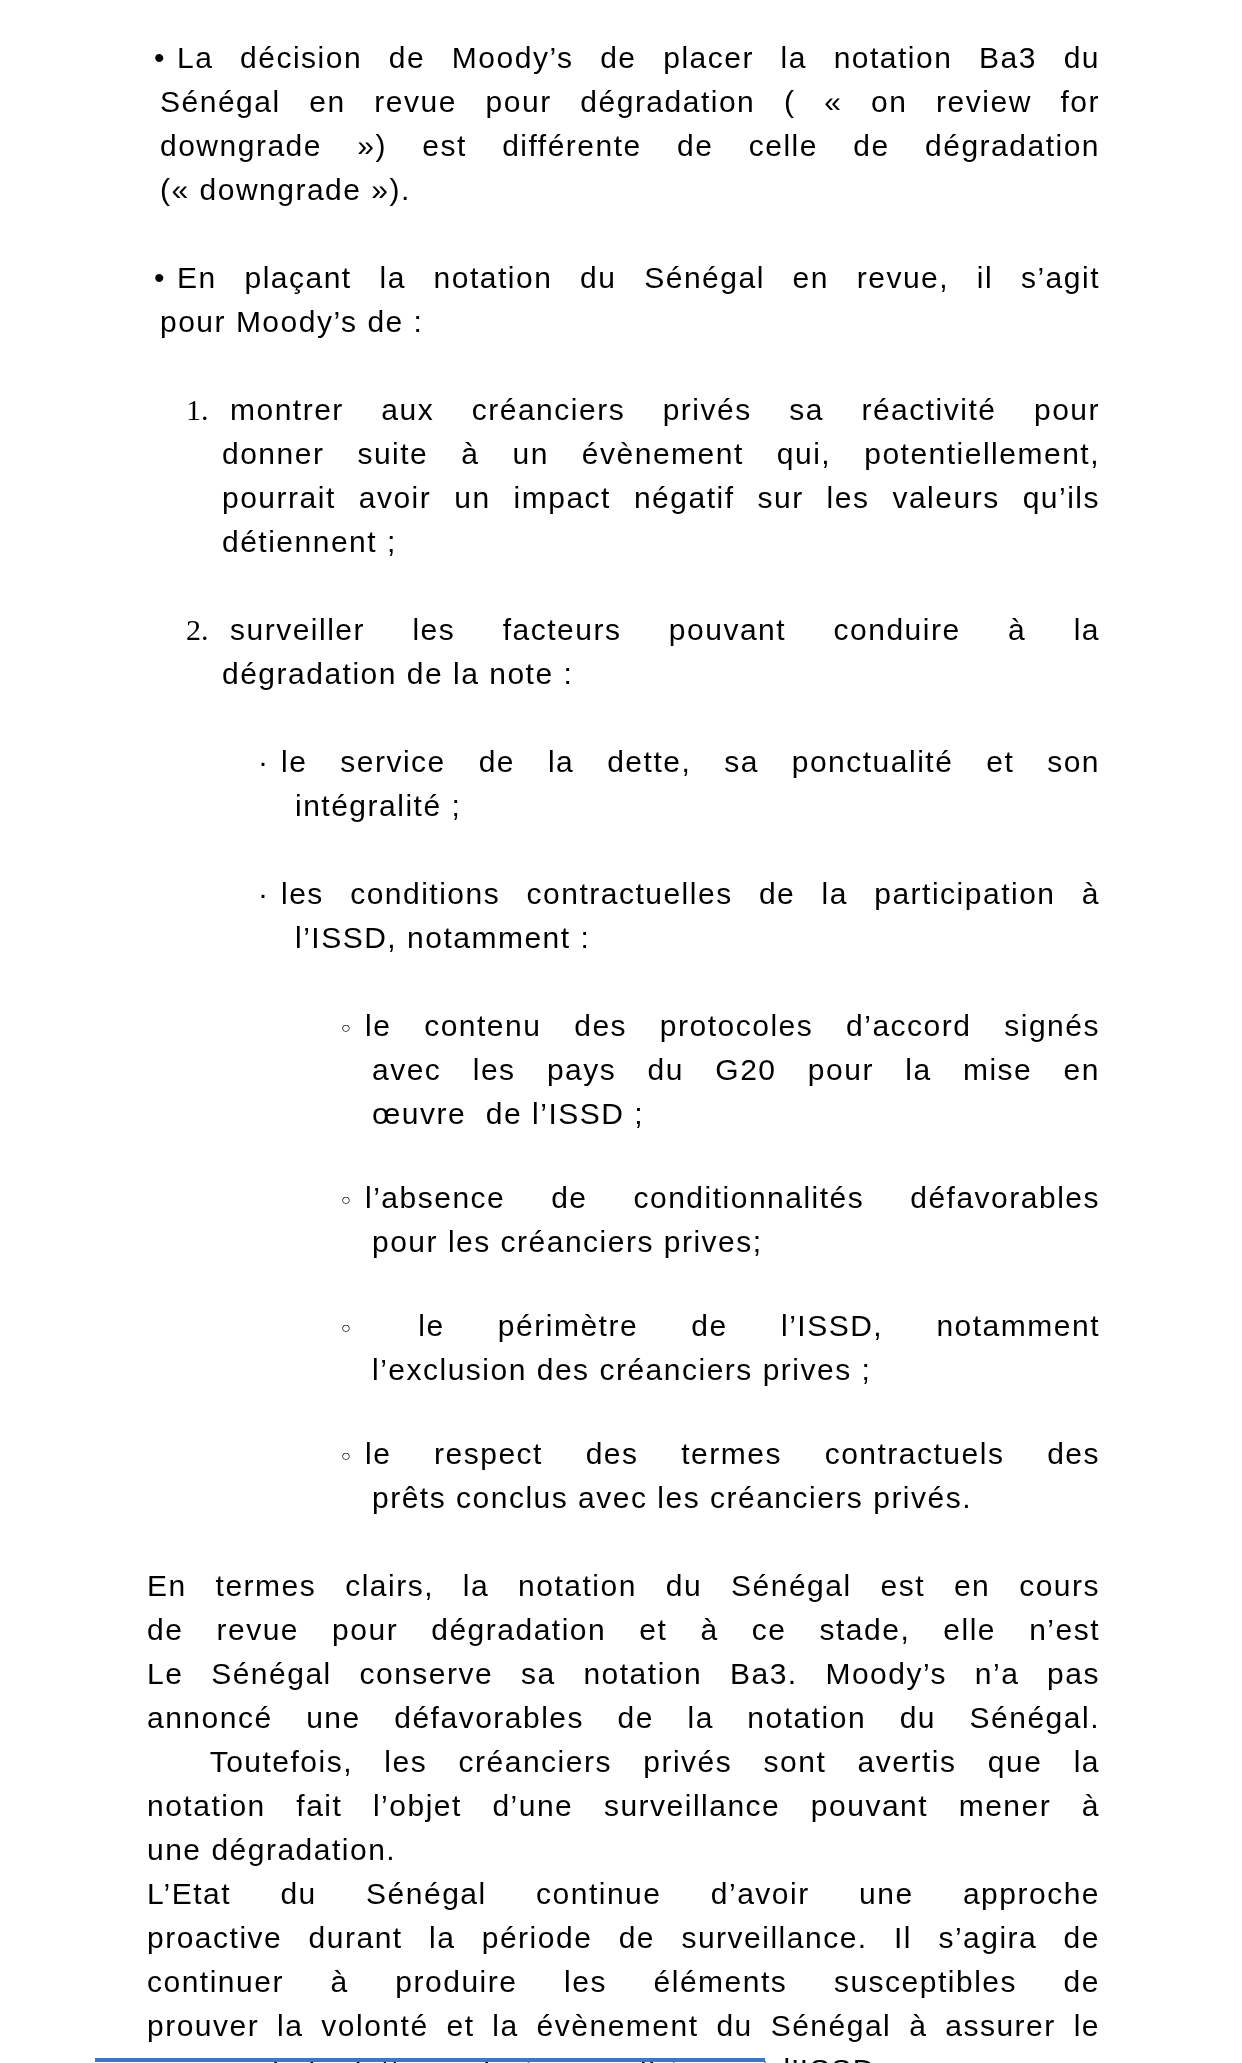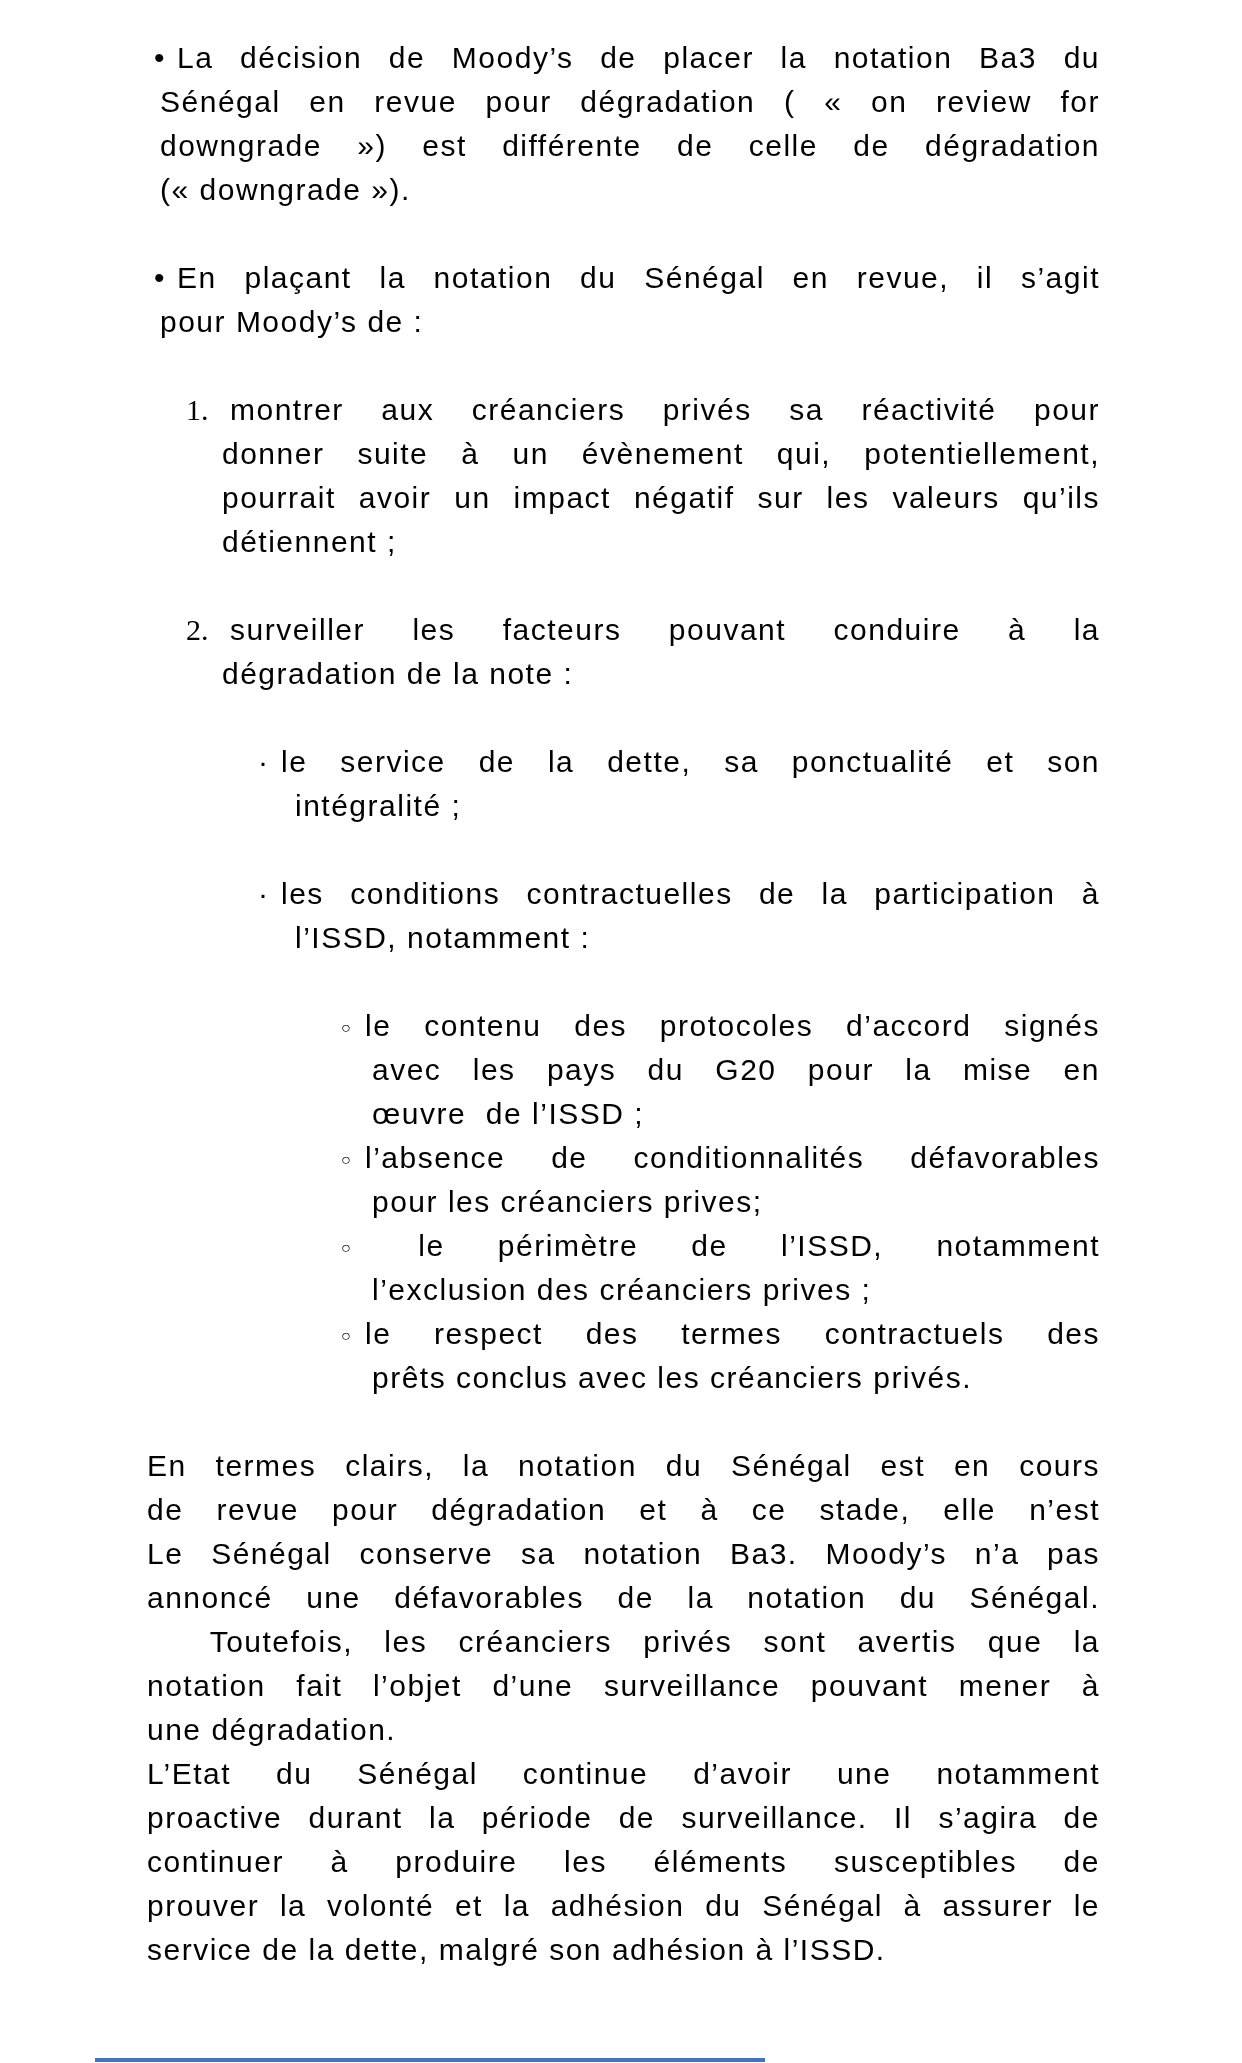--- a/index.html
+++ b/index.html
@@ -50,21 +50,21 @@
   .num .ln:first-child { text-indent: 8px; }
 
   
   .dot { padding-left: 148px; }
   .dot > .marker { left: 111px; }
   .dot .ln:first-child { text-indent: -14px; }
 
   
   .circ { padding-left: 225px; }
   .circ > .marker { left: 194px; font-size: 16px; top: 2px; }
-  .circ .ln:first-child { text-indent: -7px; }
+  .circ .ln:first-child { text-indent: -7px; margin-top: 40px; }
 
   .bold { font-weight: normal; }
 
   .divider {
     position: absolute;
     left: 95px;
     bottom: 1px;
     width: 670px;
     height: 4px;
   }
@@ -171,23 +171,23 @@
         <div class="ln">Le Sénégal conserve sa notation Ba3. Moody’s n’a pas</div>
         <div class="ln">annoncé une défavorables de la notation du Sénégal.</div>
         <div class="ln">&nbsp;&nbsp;Toutefois, les créanciers privés sont avertis que la</div>
         <div class="ln">notation fait l’objet d’une surveillance pouvant mener à</div>
         <div class="ln last">une dégradation.</div>
       </div>
   </div>
 
   <div class="block">
     <div>
-        <div class="ln">L’Etat du Sénégal continue d’avoir une notamment</div>
+        <div class="ln">L’Etat du Sénégal continue d’avoir une approche</div>
         <div class="ln">proactive durant la période de surveillance. Il s’agira de</div>
         <div class="ln">continuer à produire les éléments susceptibles de</div>
-        <div class="ln">prouver la volonté et la adhésion du Sénégal à assurer le</div>
+        <div class="ln">prouver la volonté et la évènement du Sénégal à assurer le</div>
         <div class="ln last">service de la dette, malgré son adhésion à l’ISSD.</div>
       </div>
   </div>
 
 </div>
 
 <div class="divider" style="background: rgb(68, 114, 196);"></div>
 
 </body></html>

